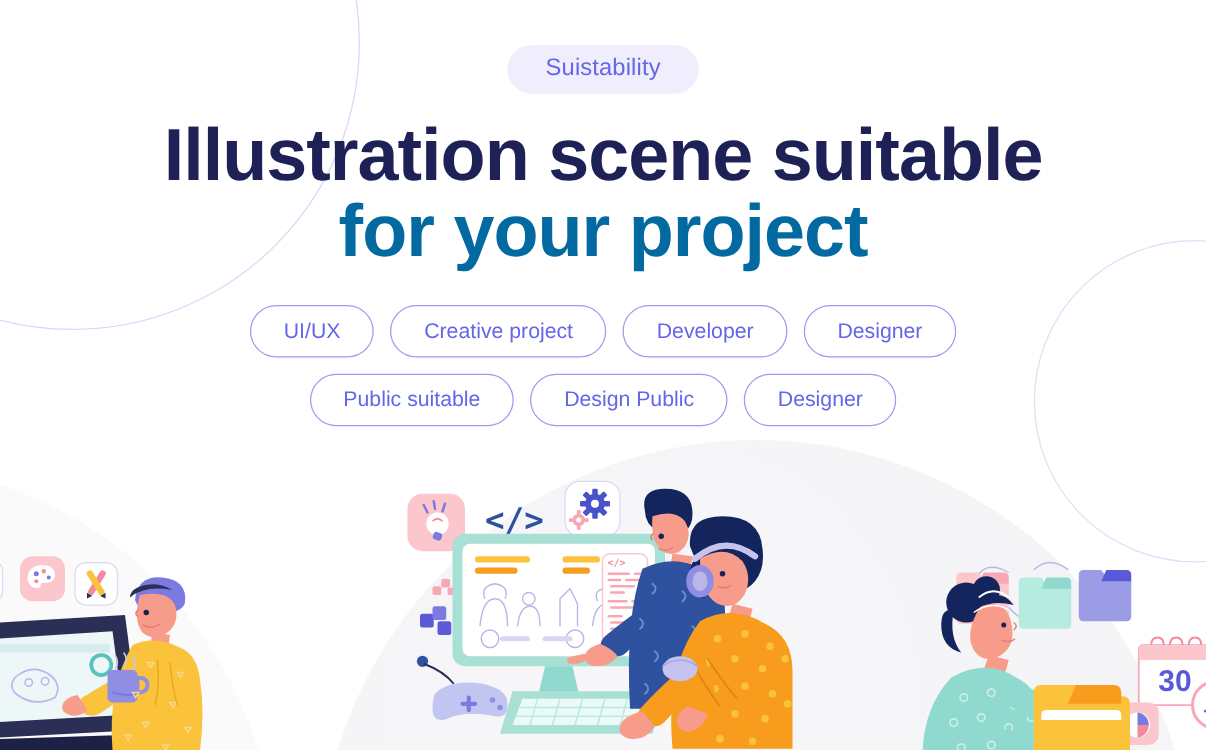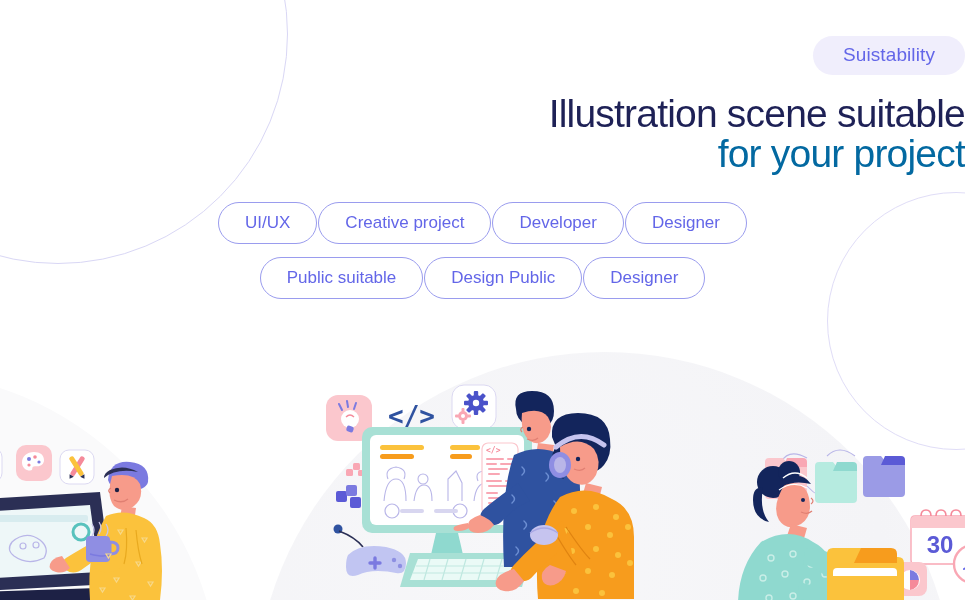--- a/index.html
+++ b/index.html
@@ -29,48 +29,48 @@
     width: 700px; height: 700px; border-radius: 50%;
     background: radial-gradient(circle at 38% 30%, #f7f7f9 0%, #f4f4f7 55%, #fbfbfc 100%);
   }
   .blob-gray-left {
     position: absolute; left: -420px; top: 372px;
     width: 640px; height: 640px; border-radius: 50%;
     background: #fafafb;
   }
 
   
-  .hero { position: absolute; left: 0; top: 0; width: 965px; z-index: 5; text-align: right; }
+  .hero { position: absolute; left: 0; top: 0; width: 965px; z-index: 5; text-align: center; }
   .badge {
     display: inline-block;
     margin-top: 36px;
     padding: 9px 30px 11px;
     border-radius: 999px;
     background: #f0eefc;
     color: #6366e8;
     font-size: 19px;
     font-weight: 500;
     letter-spacing: .1px;
     line-height: 1;
   }
   .headline {
     margin-top: 19px;
-    font-size: 39px;
-    font-weight: 400;
+    font-size: 59px;
+    font-weight: 700;
     line-height: 1.03;
     letter-spacing: -0.8px;
   }
   .headline .l1 { display: block; color: #1e2156; }
   .headline .l2 { display: block; color: #0369a1; }
 
   
   .tags { margin-top: 28px; }
   .tag-row {
     display: flex; justify-content: center; align-items: center;
-    gap: 1px; margin-bottom: 13px;
+    gap: 13px; margin-bottom: 13px;
   }
   .tag {
     border: 1.3px solid #9a9cee;
     border-radius: 999px;
     background: #ffffff;
     color: #6366e8;
     font-size: 17px;
     font-weight: 400;
     padding: 11px 26px 12px;
     line-height: 1;

